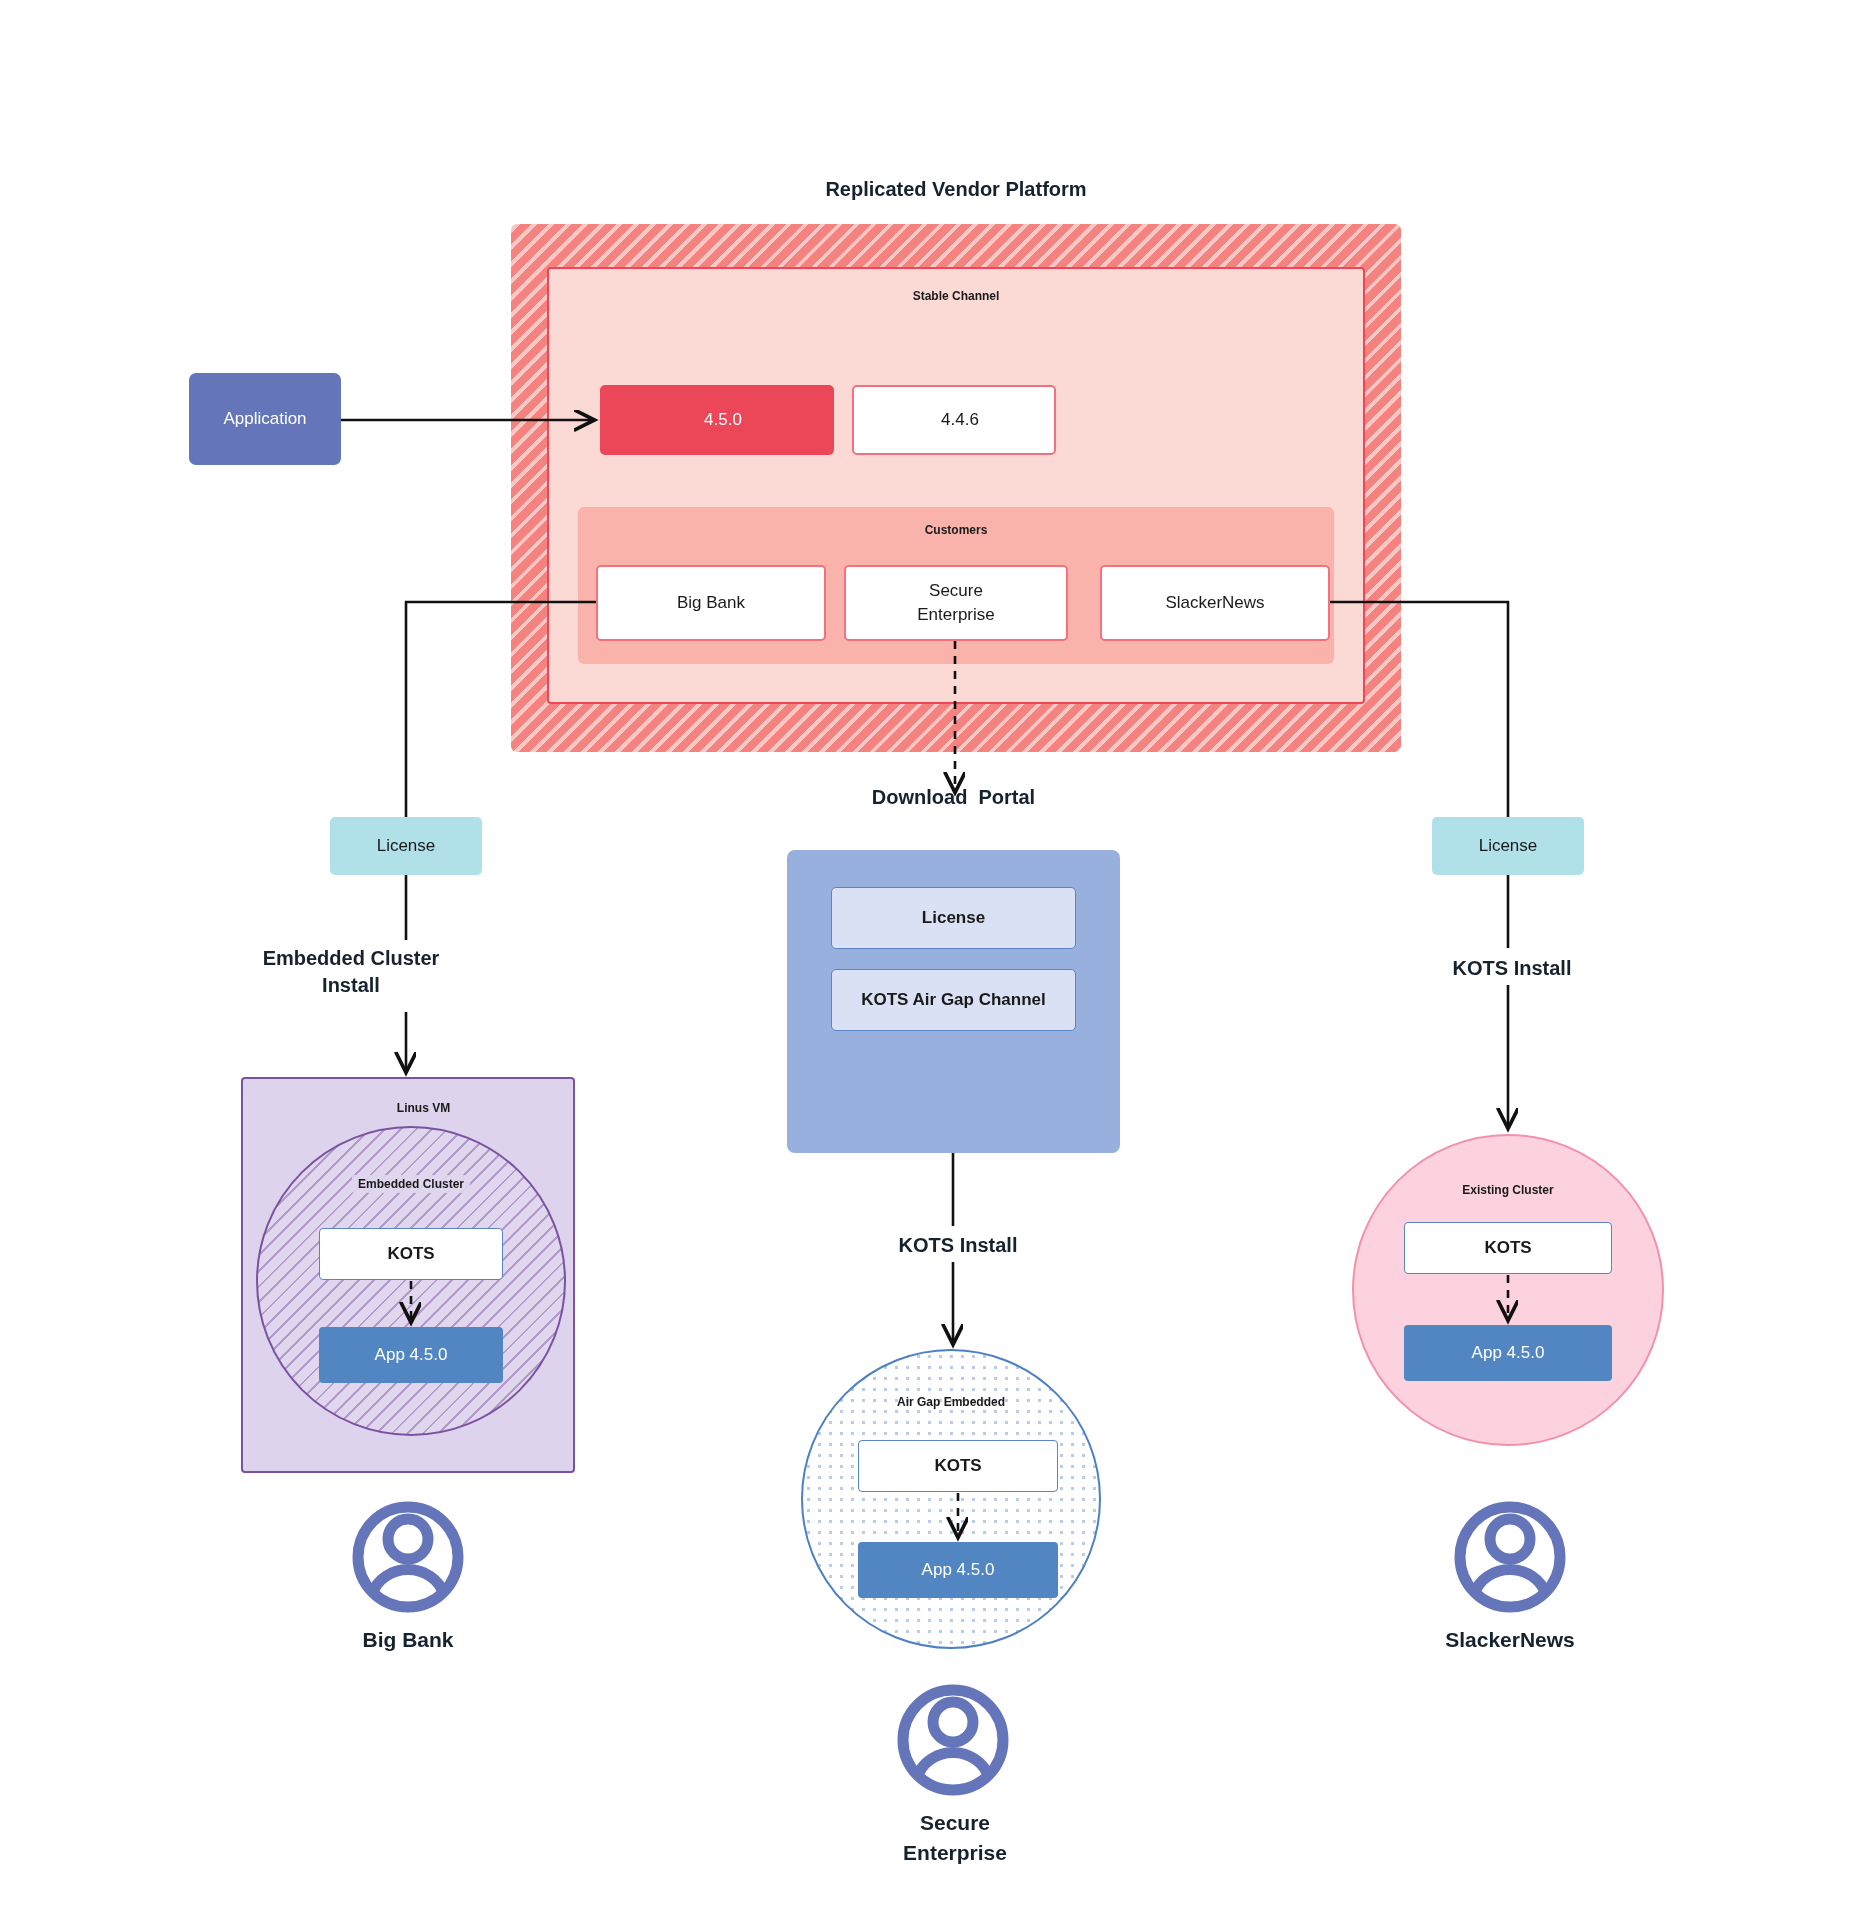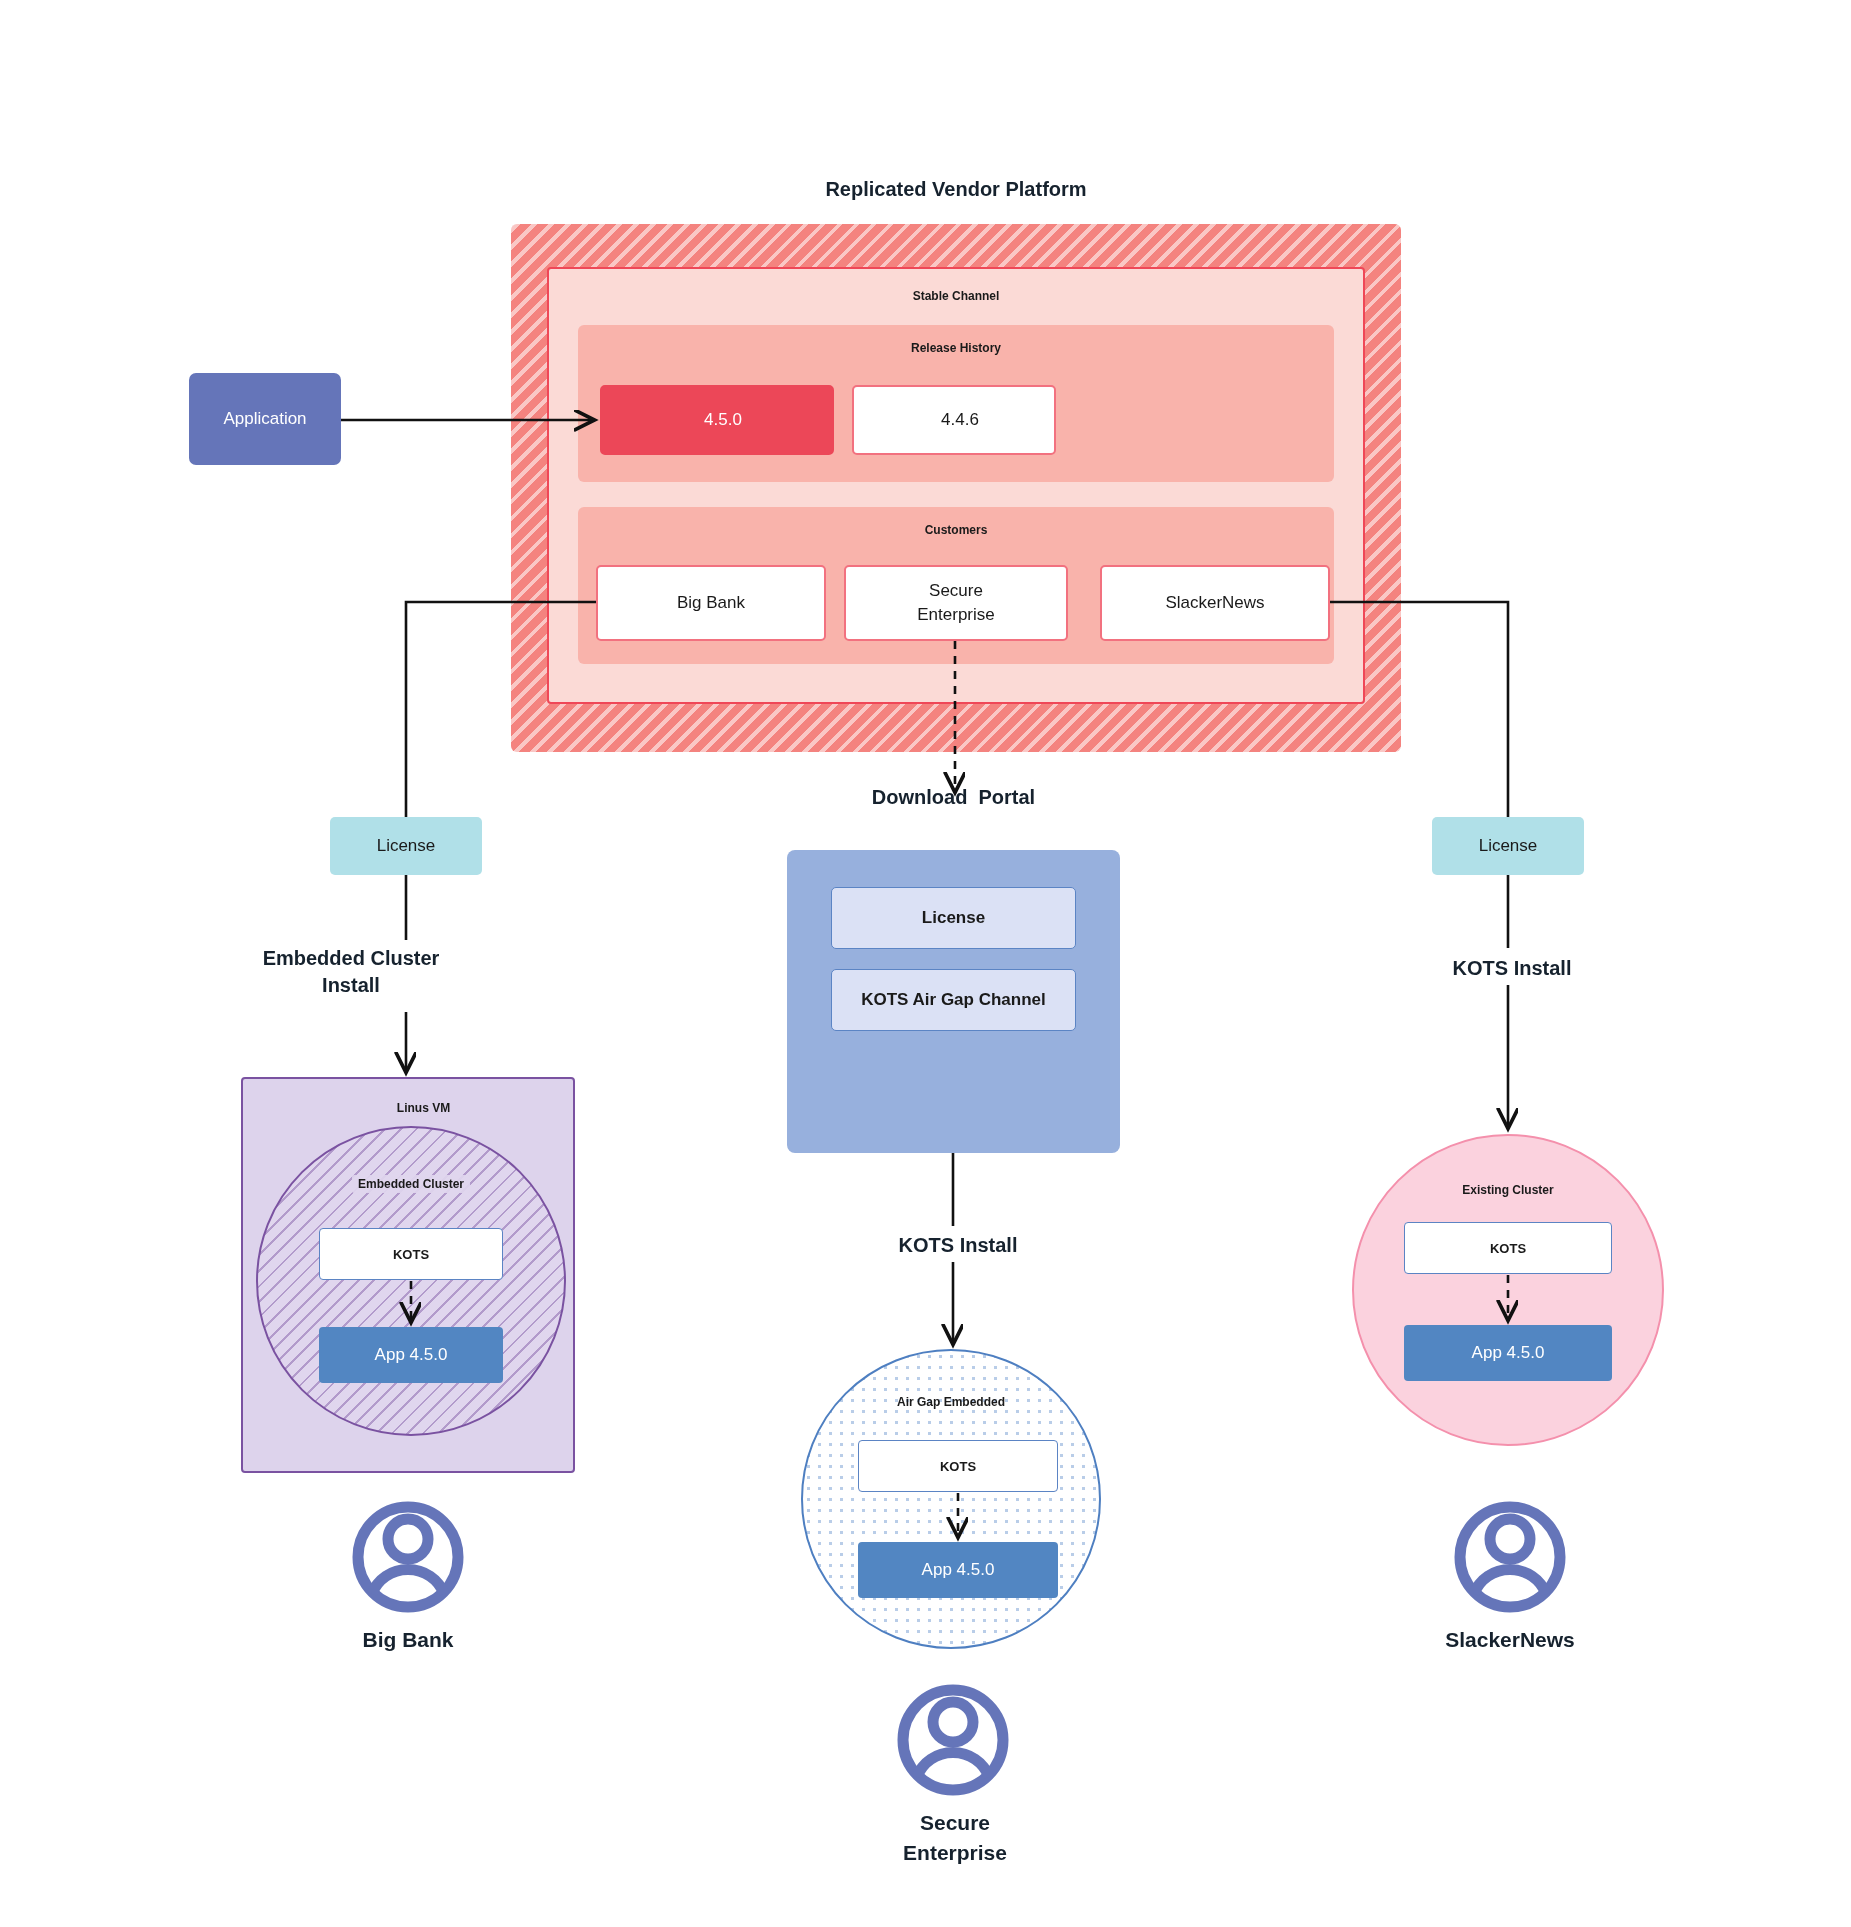--- a/index.html
+++ b/index.html
@@ -164,21 +164,21 @@
     background-image: radial-gradient(#b9cde8 1.8px, rgba(0,0,0,0) 1.9px);
     background-size: 11px 11px;
   }
   .airgap-title { position: absolute; left: 801px; top: 1395px; width: 300px; }
 
   
   .kots-chip {
     position: absolute;
     background: #ffffff; border: 1.5px solid #5b84c4; border-radius: 4px;
     display: flex; align-items: center; justify-content: center;
-    font-size: 13px; font-weight: 700; color: #1a1a1a;
+    font-size: 17px; font-weight: 700; color: #1a1a1a;
   }
   .app-chip {
     position: absolute;
     background: #5286c2; border-radius: 4px;
     display: flex; align-items: center; justify-content: center;
     font-size: 17px; color: #ffffff;
   }
   .kots-embedded { left: 319px;  top: 1228px; width: 184px; height: 52px; }
   .app-embedded  { left: 319px;  top: 1327px; width: 184px; height: 56px; }
 
@@ -202,23 +202,20 @@
 <div id="stage">
 
   <div class="abs title" style="left:511px; top:178px; width:890px;">Replicated Vendor Platform</div>
 
   <div class="abs vendor-outer"></div>
 
   <div class="abs channel-box">
     <div class="channel-title label-sm">Stable Channel</div>
   </div>
 
-  <div class="abs subpanel release-panel">
-    <div class="subpanel-title label-sm">Release History</div>
-  </div>
   <div class="chip chip-current chip-4-5">4.5.0</div>
   <div class="chip chip-old chip-4-4">4.4.6</div>
 
   <div class="abs subpanel customers-panel">
     <div class="subpanel-title label-sm">Customers</div>
   </div>
   <div class="cust cust-1">
     <span>Big Bank</span>
   </div>
   <div class="cust cust-2">

